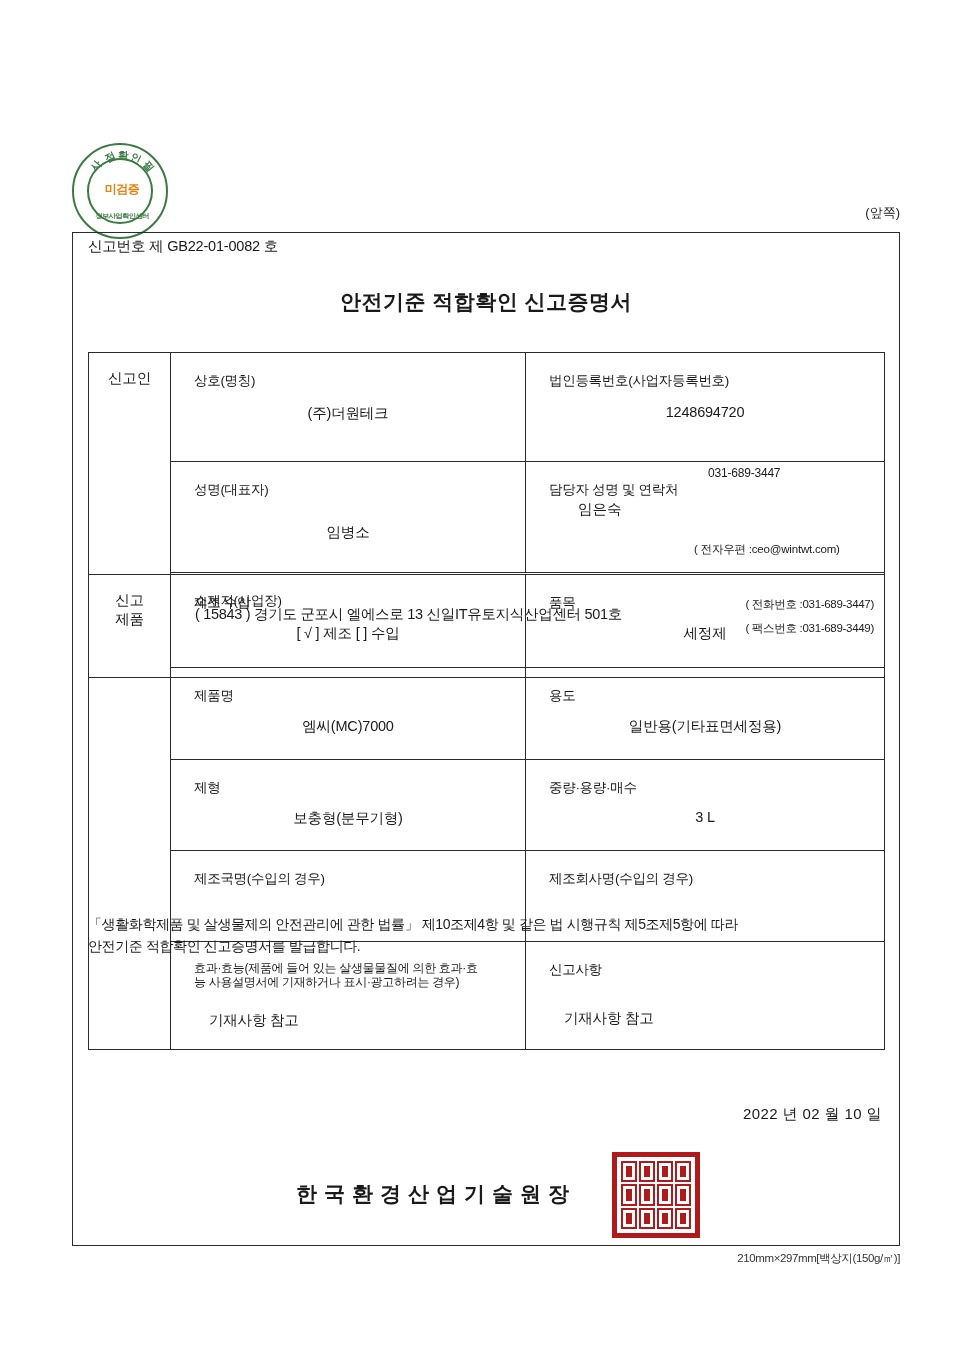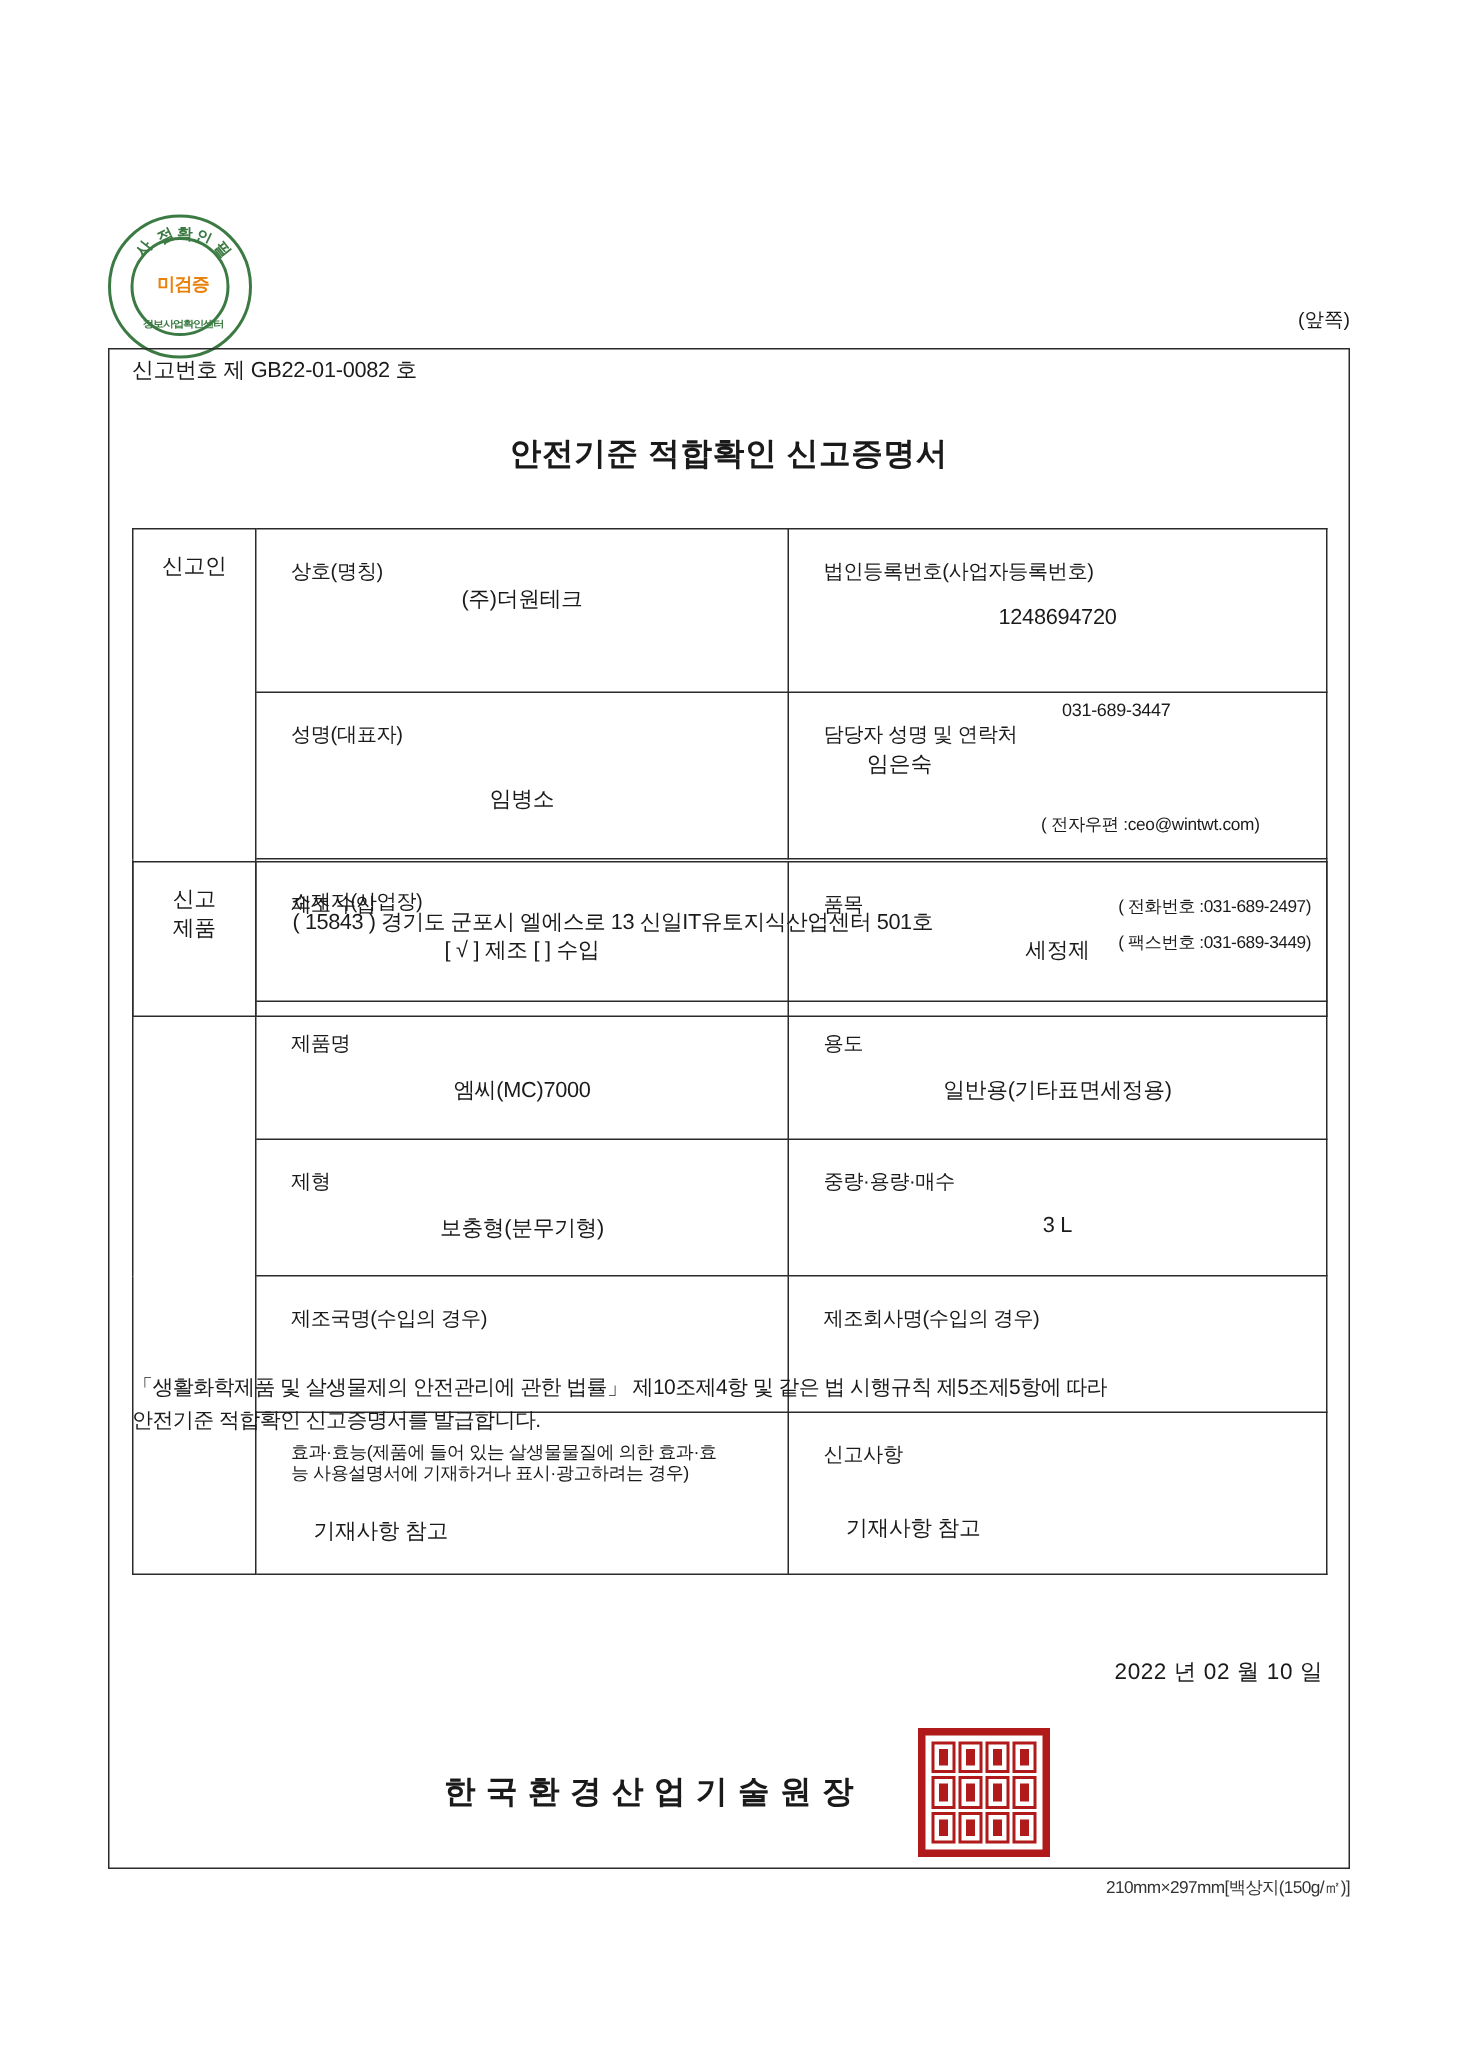--- a/index.html
+++ b/index.html
@@ -169,21 +169,21 @@
     letter-spacing: -0.2px;
   }
   .rowcat {
     text-align: center;
     vertical-align: middle;
     font-size: 14.5px;
     letter-spacing: -0.2px;
     line-height: 1.3;
   }
 
-  .v-company  { }
+  .v-company  { margin-top: 14px; }
   .v-regno    { margin-top: 14px; }
   .v-ceo      { margin-top: 24px; }
 
   .contact-top {
     position: absolute;
     left: 182px;
     top: 4px;
     font-size: 12px;
     letter-spacing: -0.2px;
   }
@@ -361,21 +361,21 @@
         <span class="lbl">담당자 성명 및 연락처</span>
         <span class="contact-top">031-689-3447</span>
         <span class="contact-name">임은숙</span>
         <span class="contact-email">( 전자우편 :ceo@wintwt.com)</span>
       </td>
     </tr>
     <tr>
       <td colspan="2" style="height:72px">
         <span class="lbl">소재지(사업장)</span>
         <span class="addr-val">( 15843 ) 경기도 군포시 엘에스로 13 신일IT유토지식산업센터 501호</span>
-        <span class="addr-tel">( 전화번호 :031-689-2497)</span>
+        <span class="addr-tel">( 전화번호 :031-689-3447)</span>
         <span class="addr-fax">( 팩스번호 :031-689-3449)</span>
       </td>
     </tr>
   </tbody>
     </table>
 
   <table class="grid" style="left:88px; top:574px; width:796px;">
     <colgroup>
       <col style="width:82px">
         <col style="width:355px">

